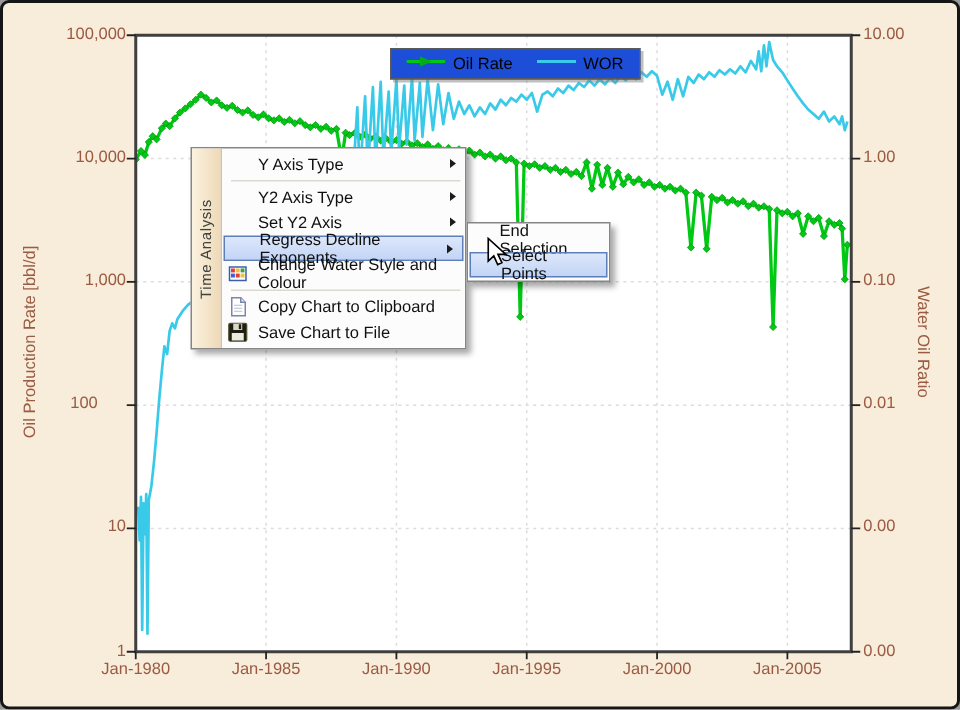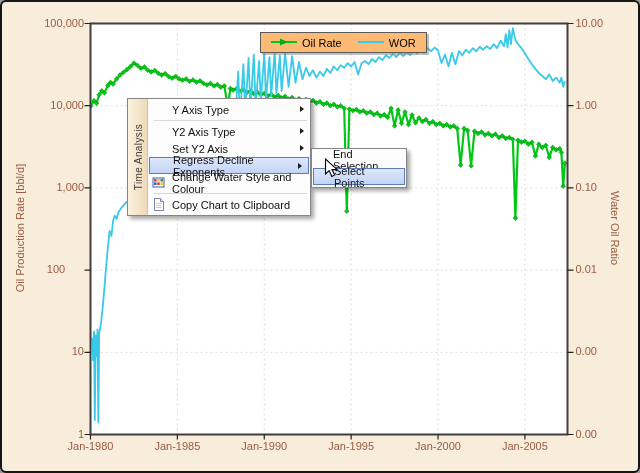--- a/index.html
+++ b/index.html
@@ -12,21 +12,21 @@
   .tick-label{position:absolute;font-size:11px;color:#9A5B42;z-index:2;white-space:nowrap;}
   .tick-right{text-align:left;}
   .tick-left{text-align:right;}
   .tick-x{text-align:center;}
   .axis-title{position:absolute;font-size:11px;color:#9A5B42;white-space:nowrap;z-index:2;}
   #y-axis-title{left:18px;top:226px;transform:translate(-50%,-50%) rotate(-90deg);}
   #y2-axis-title{left:613px;top:226px;transform:translate(-50%,-50%) rotate(90deg);}
 
   .legend{
     position:absolute;left:258px;top:30px;height:19px;z-index:3;
-    background:#fdba74;border:1px solid #5a5a5a;box-shadow:2px 2px 0 rgba(128,128,128,.5);
+    background:#1d4ed8;border:1px solid #5a5a5a;box-shadow:2px 2px 0 rgba(128,128,128,.5);
     display:flex;align-items:center;padding:0 10px;gap:16px;
   }
   .legend-item{display:flex;align-items:center;gap:5px;font-size:11px;color:#000;}
 
   .context-menu{
     position:absolute;left:125px;top:96px;width:182px;z-index:5;
     background:#FCFCFC;border:1px solid #868686;box-shadow:3px 3px 4px rgba(0,0,0,.35);
     display:flex;
   }
   .menu-gutter{width:19px;background:linear-gradient(to right,#FBF2DF,#EED9B8);
@@ -184,20 +184,29 @@
         <div class="menu-item">
           <span class="mi-icon"><svg width="15" height="15" viewBox="0 0 15 15">
     <path d="M3.5,1.5 h6 l3,3 v9 h-9 Z" fill="#FFFFFF" stroke="#7A86A8" stroke-width="1"></path>
     <path d="M9.5,1.5 v3 h3" fill="#E8EBF2" stroke="#7A86A8" stroke-width="1"></path>
     <line x1="5" y1="6.5" x2="10.5" y2="6.5" stroke="#B8BECE" stroke-width="0.8"></line>
     <line x1="5" y1="8.5" x2="10.5" y2="8.5" stroke="#B8BECE" stroke-width="0.8"></line>
     <line x1="5" y1="10.5" x2="10.5" y2="10.5" stroke="#B8BECE" stroke-width="0.8"></line>
             </svg></span>
           <span>Copy Chart to Clipboard</span>
         </div>
+        <div class="menu-item">
+          <span class="mi-icon"><svg width="15" height="15" viewBox="0 0 15 15">
+    <rect x="1.5" y="1.5" width="12" height="12" rx="1" fill="#1E1E14" stroke="#55552E" stroke-width="0.8"></rect>
+    <rect x="4.5" y="1.8" width="6" height="4.2" fill="#D8D8C4"></rect>
+    <rect x="8.2" y="2.2" width="1.6" height="3.2" fill="#1E1E14"></rect>
+    <rect x="3.5" y="8" width="8" height="5" fill="#ECECDE"></rect>
+            </svg></span>
+          <span>Save Chart to File</span>
+        </div>
       </div>
   </div>
 
   <div class="submenu" id="submenu">
       <div class="menu-item">
         <span>End Selection</span>
       </div>
       <div class="menu-item highlighted">
         <span>Select Points</span>
       </div>

